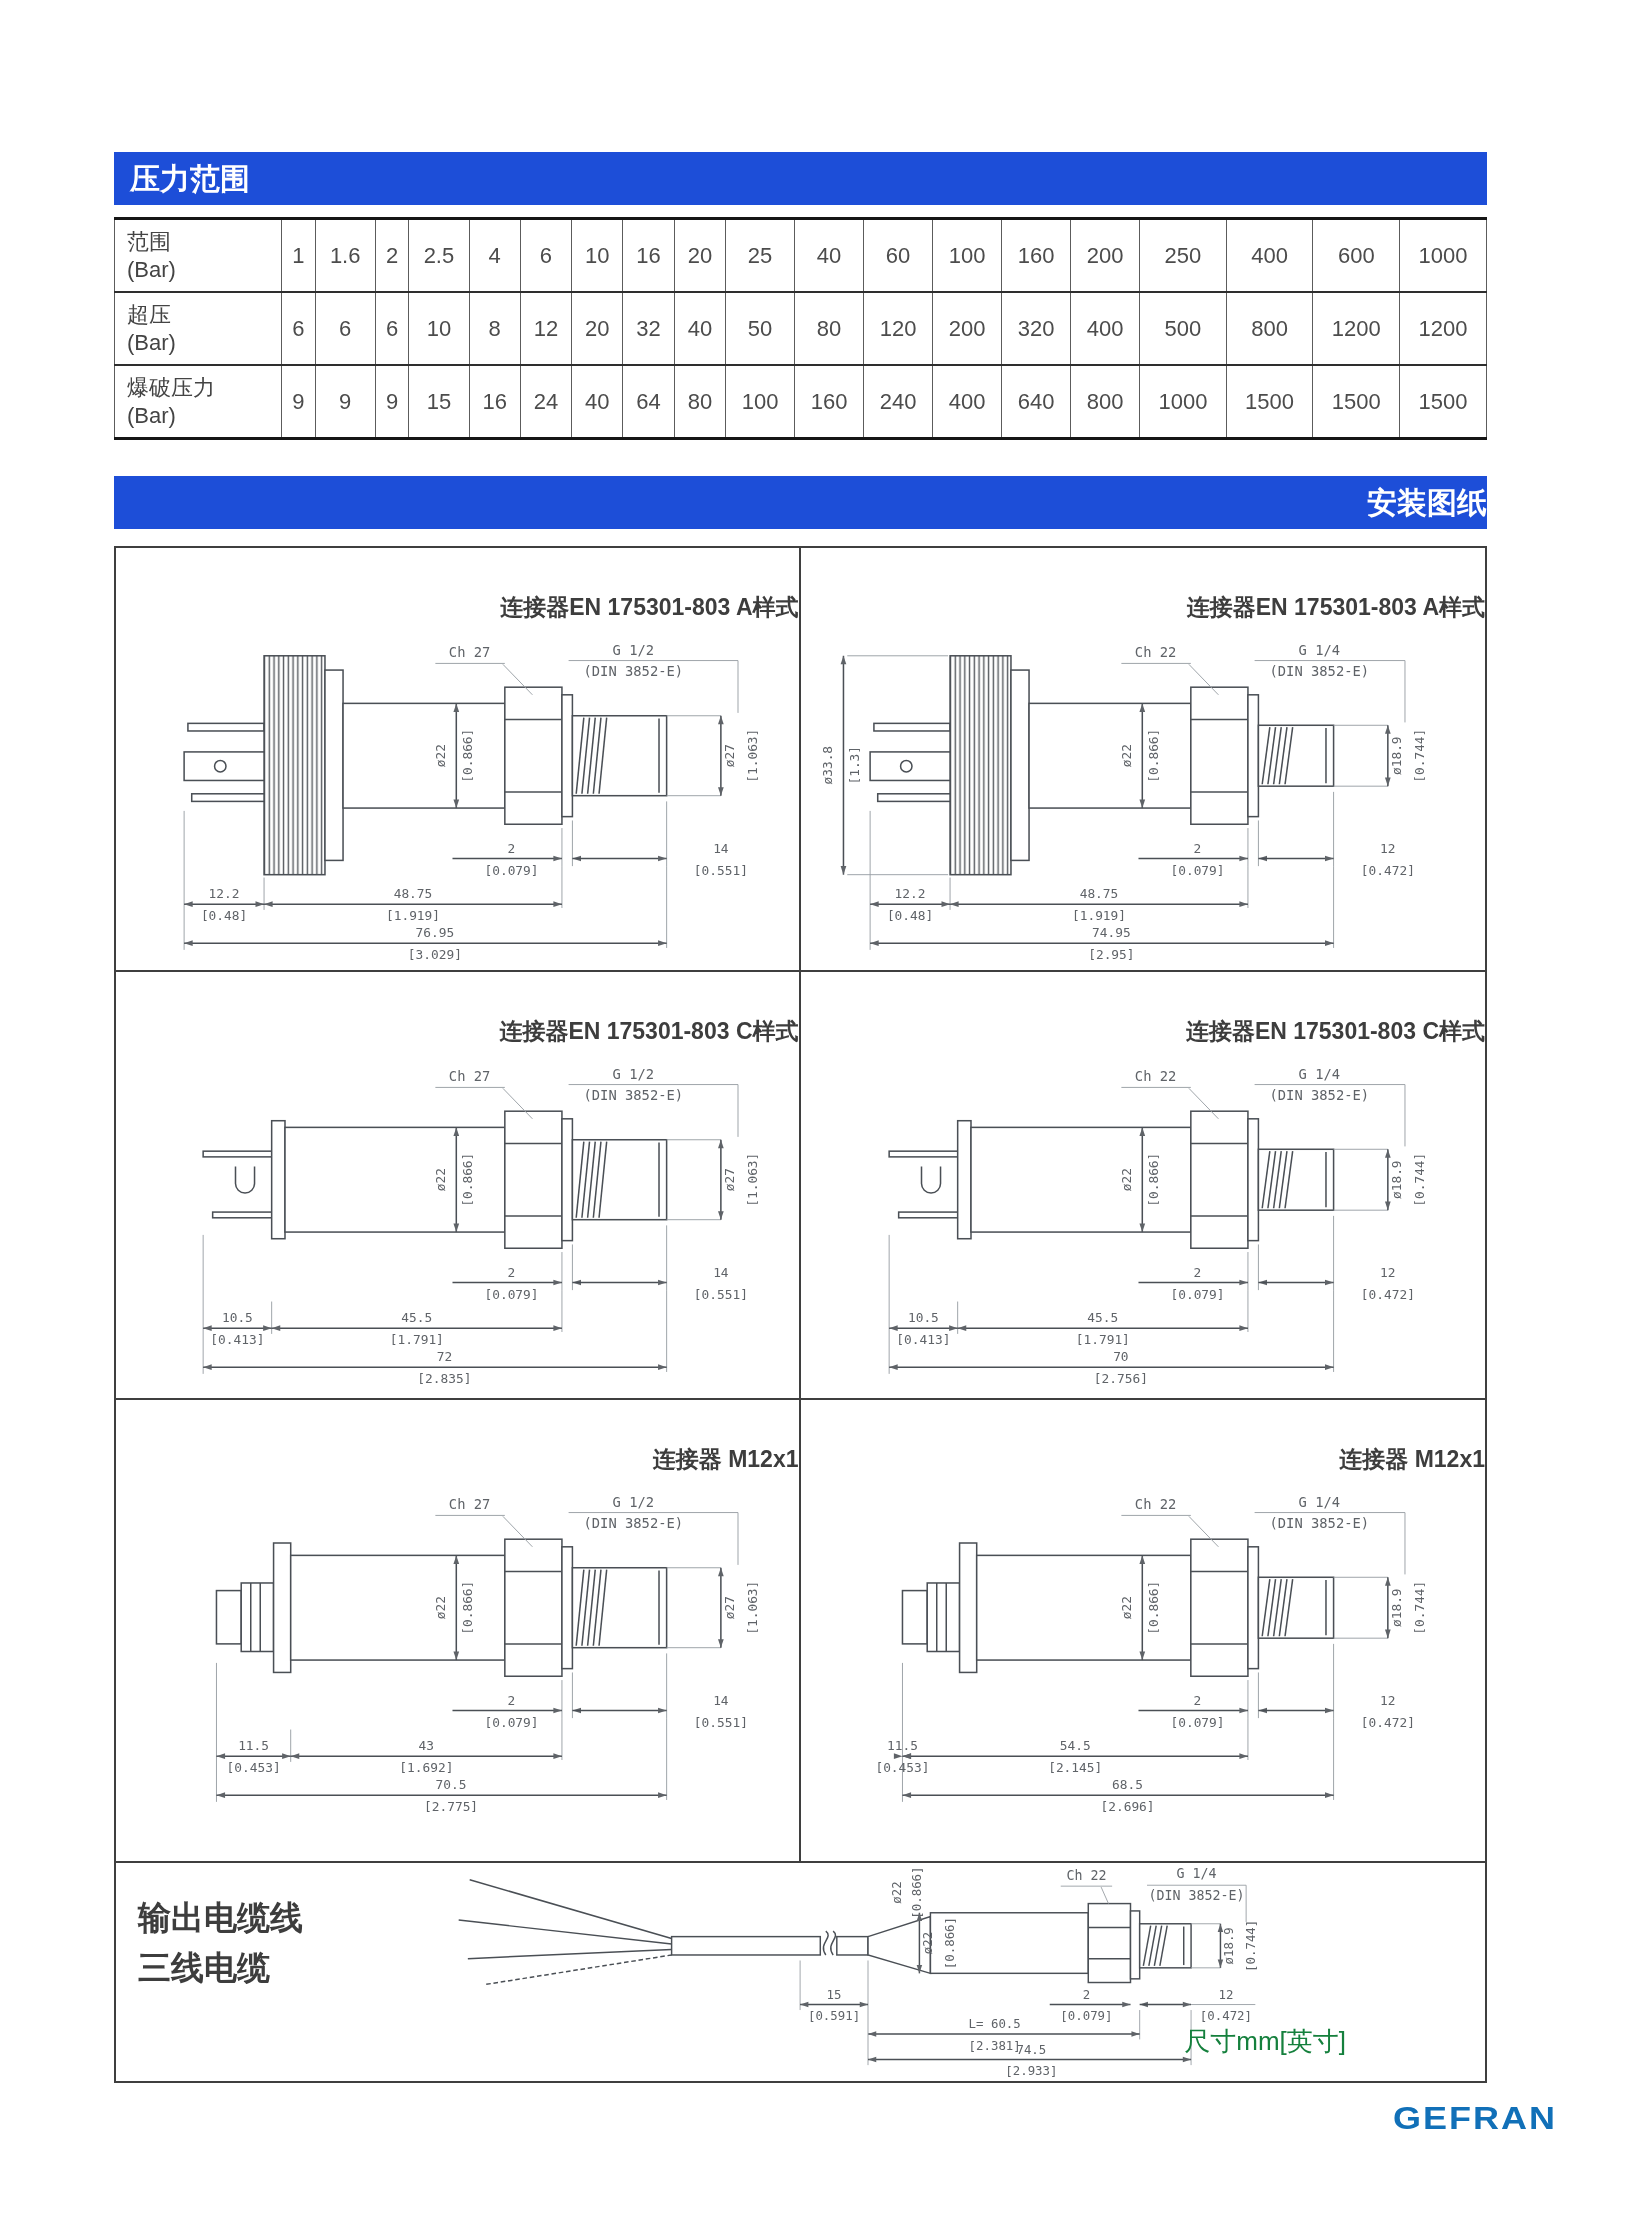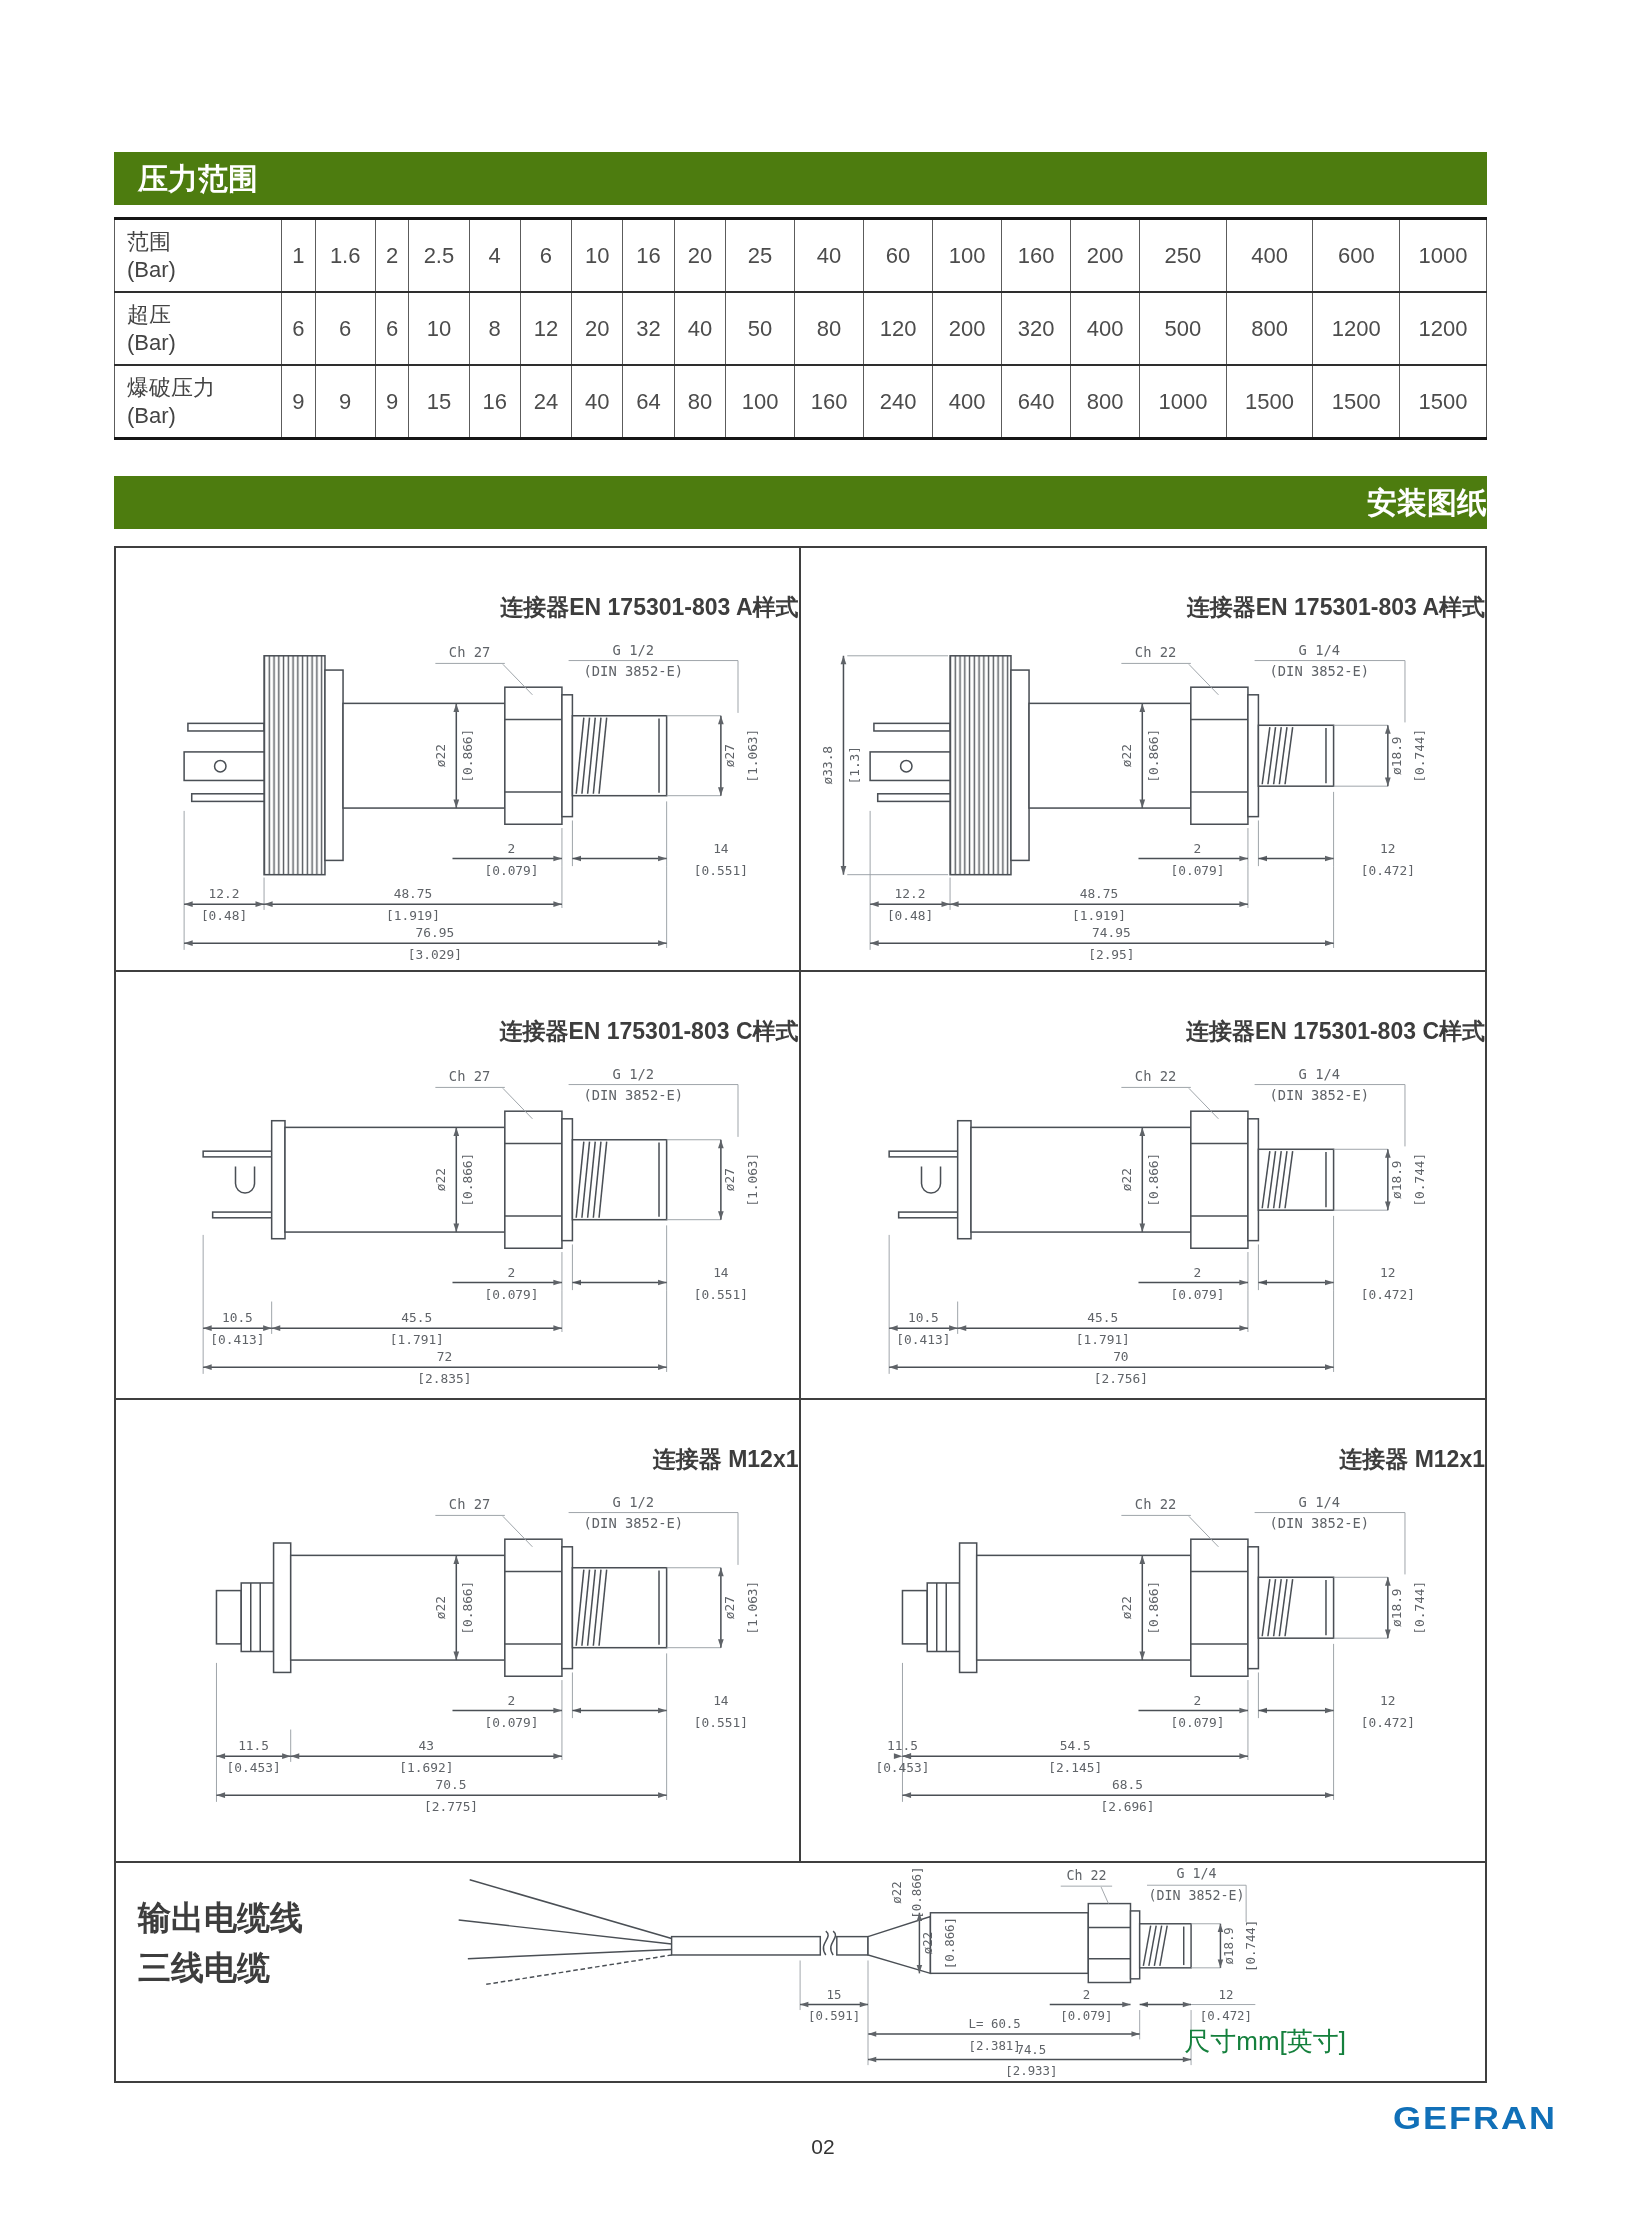--- a/index.html
+++ b/index.html
@@ -1,20 +1,20 @@
 <!DOCTYPE html>
 <html><head>
 <meta charset="utf-8">
 <style>
   html,body{margin:0;padding:0;background:#fff;}
   body{font-family:"Liberation Sans",sans-serif;}
   .page{position:relative;width:1646px;height:2233px;background:#fff;overflow:hidden;}
   .content{position:absolute;left:114px;top:152px;width:1373px;}
-  .bluebar{height:53px;background:#4d7c0f;color:#fff;font-size:30px;font-weight:700;
-           line-height:53px;padding-left:24px;box-sizing:border-box;}
+  .bluebar{height:53px;background:#1d4ed8;color:#fff;font-size:30px;font-weight:700;
+           line-height:53px;padding-left:16px;box-sizing:border-box;}
   .bar2{margin-top:36px;text-align:right;}
   
   #ptable{width:100%;border-collapse:collapse;margin-top:12px;
           border-top:3px solid #161616;border-bottom:3px solid #161616;}
   #ptable td{border:1px solid #5c5c5c;border-top:2px solid #2e2e2e;text-align:center;
              font-size:22px;color:#4c4c4c;padding:8px 5px;height:40px;}
   #ptable td.lbl{text-align:left;padding-left:12px;width:149px;color:#444;line-height:1.25;}
   
   #dgrid{border:2px solid #3f3f3f;margin-top:17px;display:grid;
          grid-template-columns:1fr 1fr;grid-template-rows:424px 428px 463px 218px;}
@@ -661,16 +661,15 @@
               <polygon points="814,212 805,209 805,215" fill="#5f6368" stroke="none"></polygon>
               <text x="640" y="206" text-anchor="middle" class="dim">74.5</text>
               <text x="640" y="229" text-anchor="middle" class="dim">[2.933]</text>
             </g>
           </svg>
           <div class="unitsnote">尺寸mm[英寸]</div>
         </div>
       </div>
   </div>
 
-  <div class="pagenum">02</div>
   <div class="logo">GEFRAN</div>
 </div>
 
 
 </body></html>

